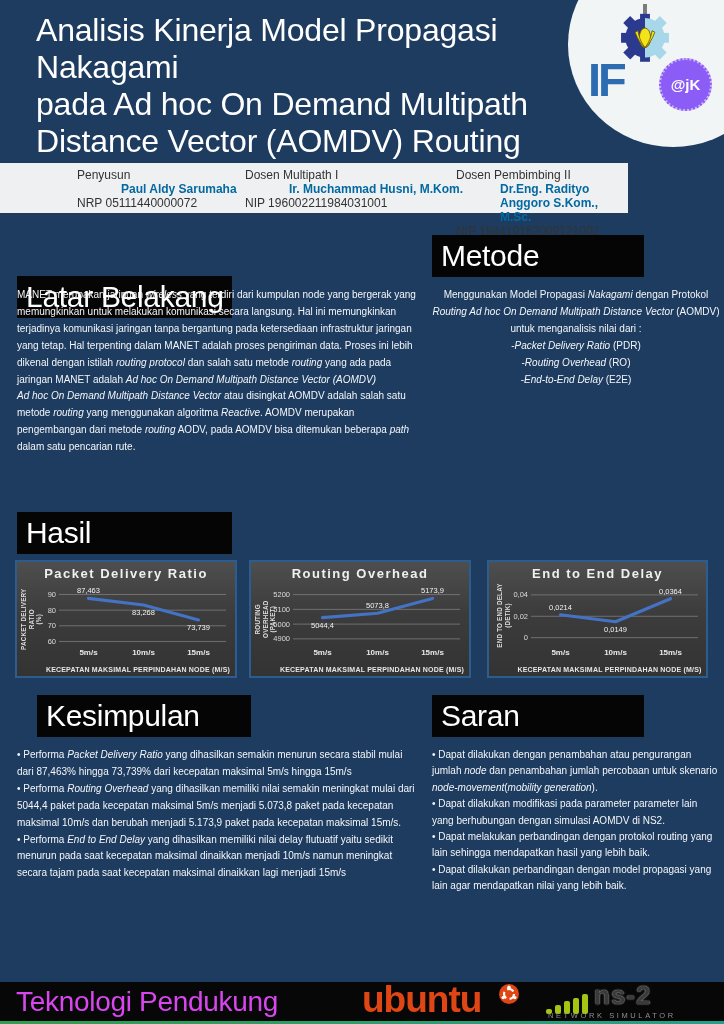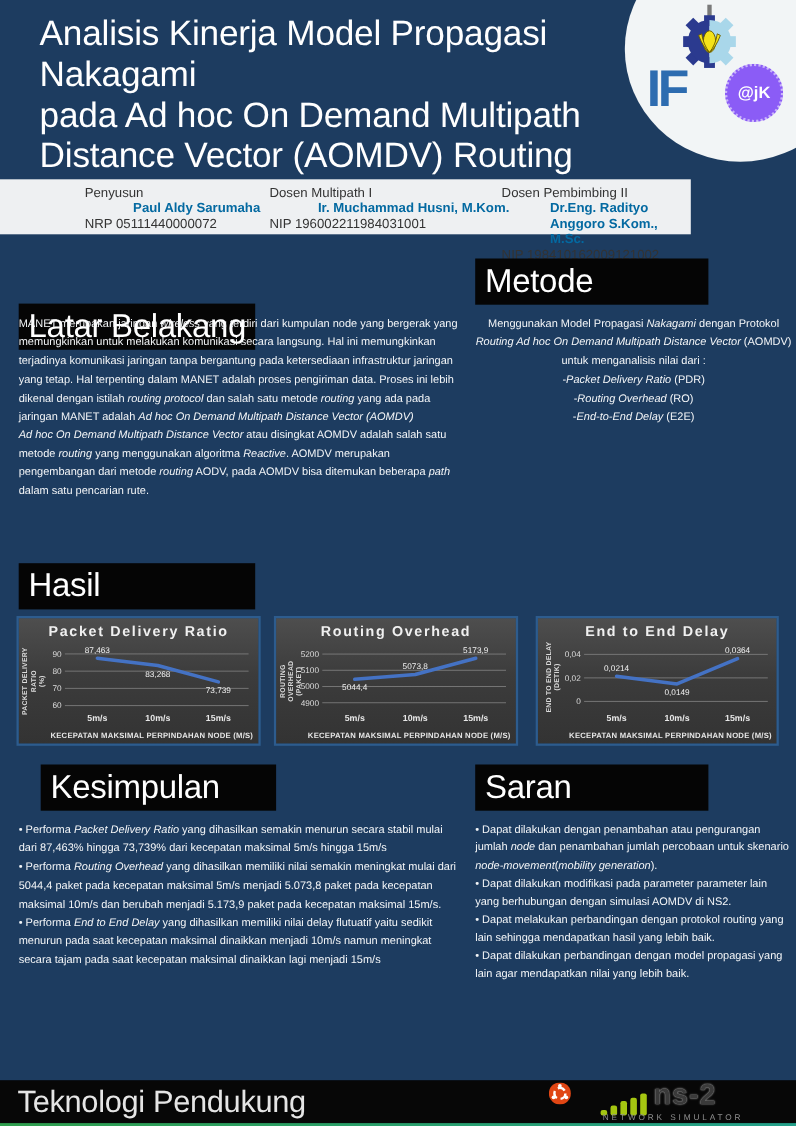--- a/index.html
+++ b/index.html
@@ -68,21 +68,21 @@
     font-weight:bold;white-space:pre-line;letter-spacing:.2px;
   }
   .c-xlab{
     position:absolute;left:26px;right:2px;bottom:3px;text-align:center;
     color:#e6e6e6;font-size:7px;font-weight:bold;letter-spacing:.2px;white-space:nowrap;
   }
   .c-svg{position:absolute;left:0;top:0;font-family:"Liberation Sans",sans-serif;}
   
   .footer{position:absolute;left:0;top:982px;width:724px;height:42px;background:#070707;}
   .f-label{
-    position:absolute;left:16px;top:4px;color:#e5e5e5;font-size:28px;letter-spacing:-.3px;
+    position:absolute;left:16px;top:4px;color:#d946ef;font-size:28px;letter-spacing:-.3px;
   }
   .ubuntu{
     position:absolute;left:362px;top:-3px;color:#e04614;
     font-size:37px;font-weight:bold;letter-spacing:-1px;
   }
   .u-cof{position:absolute;left:499px;top:2px;}
   .ns2-bars{position:absolute;left:546px;top:12px;width:46px;height:20px;}
   .ns2-bars i{
     position:absolute;bottom:0;width:6px;background:#a5c611;border-radius:2px;display:block;
   }
@@ -223,20 +223,21 @@
         <text x="181.5" y="93" text-anchor="middle" font-size="8" font-weight="bold" fill="#e8e8e8">15m/s</text>
         <polyline points="71.5,52.770297029702974 126.5,59.72079207920792 181.5,36.73069306930693" fill="none" stroke="#4472c4" stroke-width="3.2" stroke-linecap="round" stroke-linejoin="round"></polyline>
         <text x="71.5" y="47.770297029702974" text-anchor="middle" font-size="7.5" fill="#f2f2f2">0,0214</text>
         <text x="126.5" y="69.72079207920791" text-anchor="middle" font-size="7.5" fill="#f2f2f2">0,0149</text>
         <text x="181.5" y="31.73069306930693" text-anchor="middle" font-size="7.5" fill="#f2f2f2">0,0364</text>
       </svg>
     </div>
 
   <div class="footer">
     <div class="f-label">Teknologi Pendukung</div>
+    <div class="ubuntu">ubuntu</div>
     <svg class="u-cof" width="20" height="20" viewBox="0 0 20 20">
       <circle cx="10" cy="10" r="10" fill="#e04614"></circle>
       <circle cx="10" cy="10" r="5" fill="none" stroke="#fff" stroke-width="2.2" stroke-dasharray="7 3.5"></circle>
       <circle cx="10" cy="3.2" r="1.7" fill="#fff"></circle>
       <circle cx="4.2" cy="13.6" r="1.7" fill="#fff"></circle>
       <circle cx="15.8" cy="13.6" r="1.7" fill="#fff"></circle>
     </svg>
     <div class="ns2-bars">
       <i style="left:0;height:5px"></i>
       <i style="left:9px;height:9px"></i>

